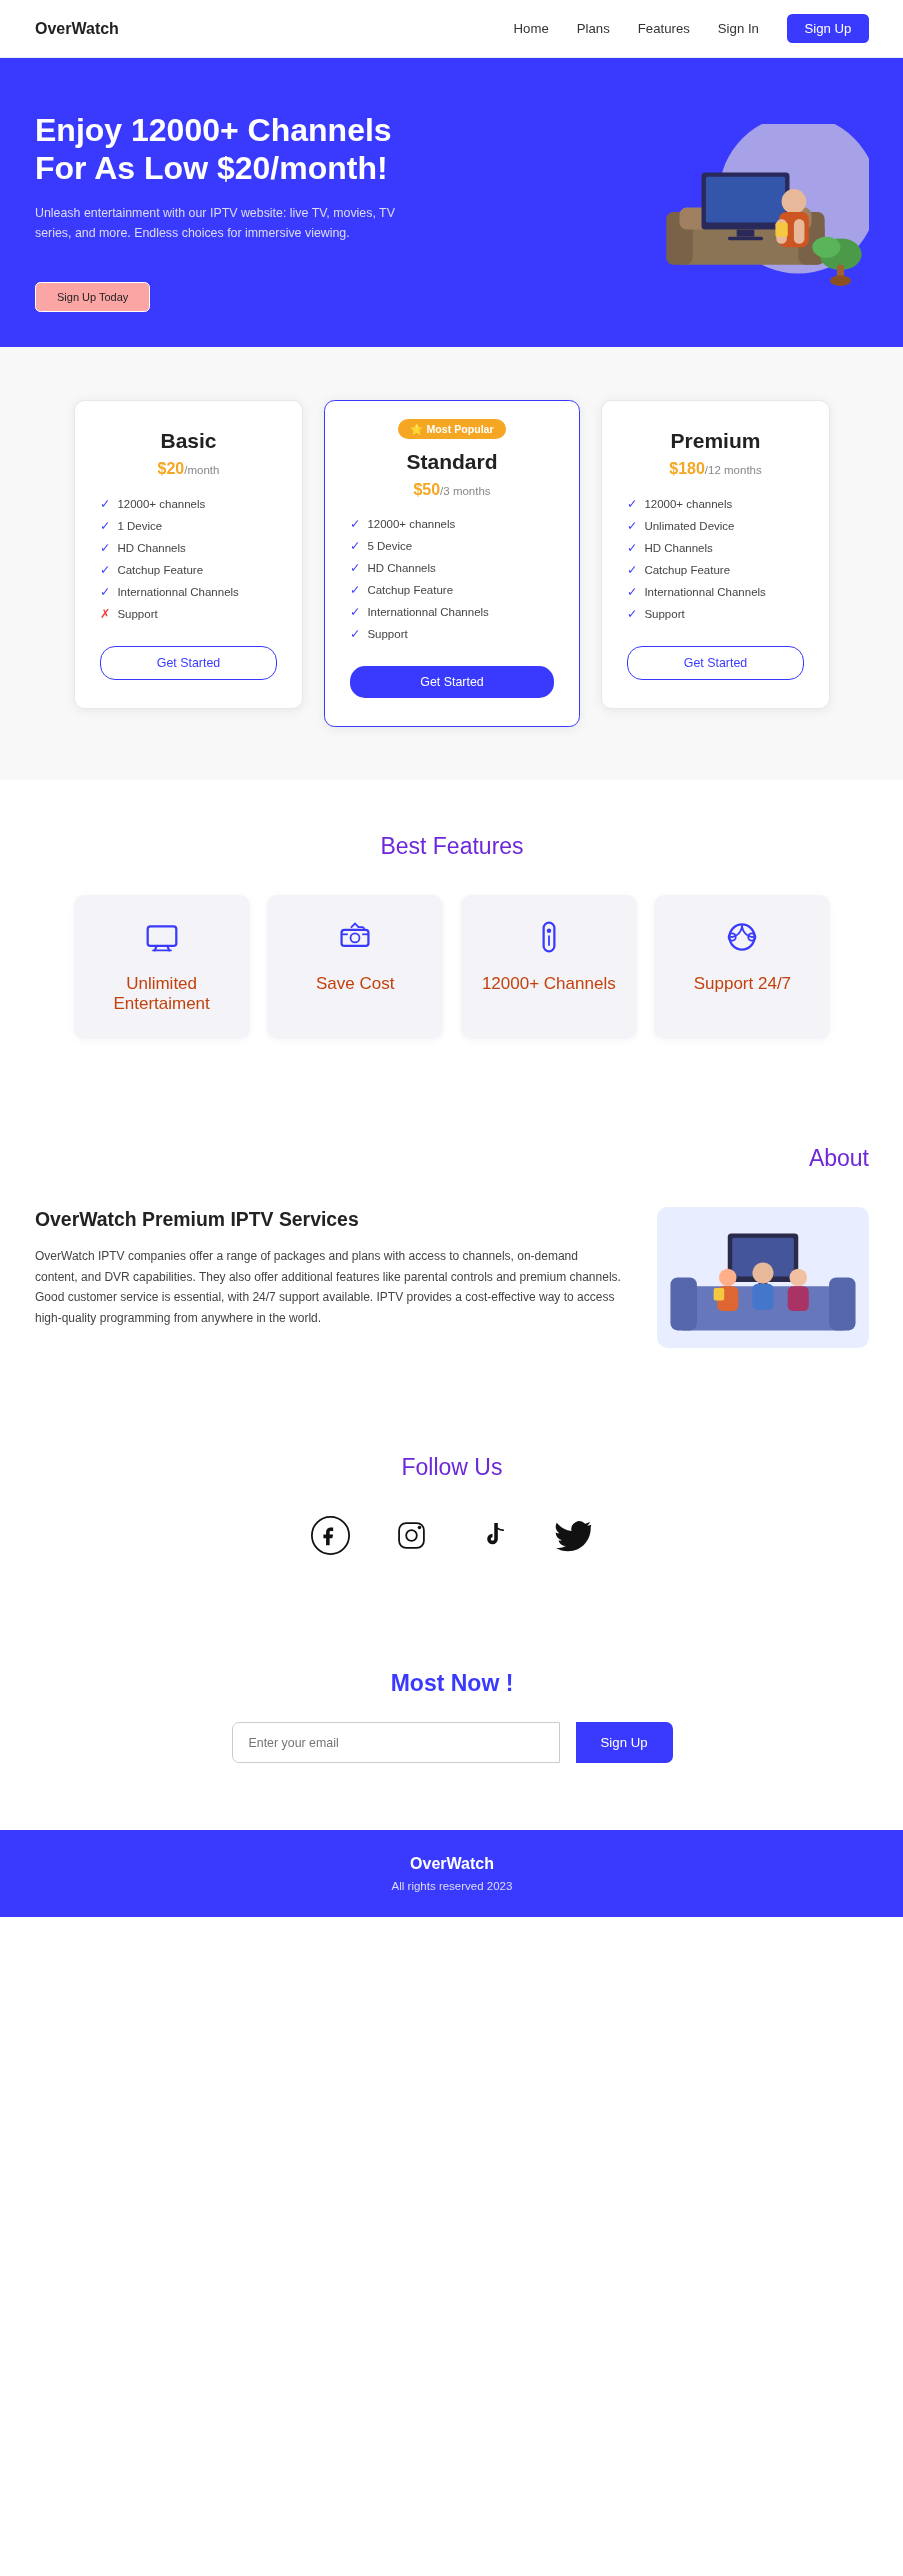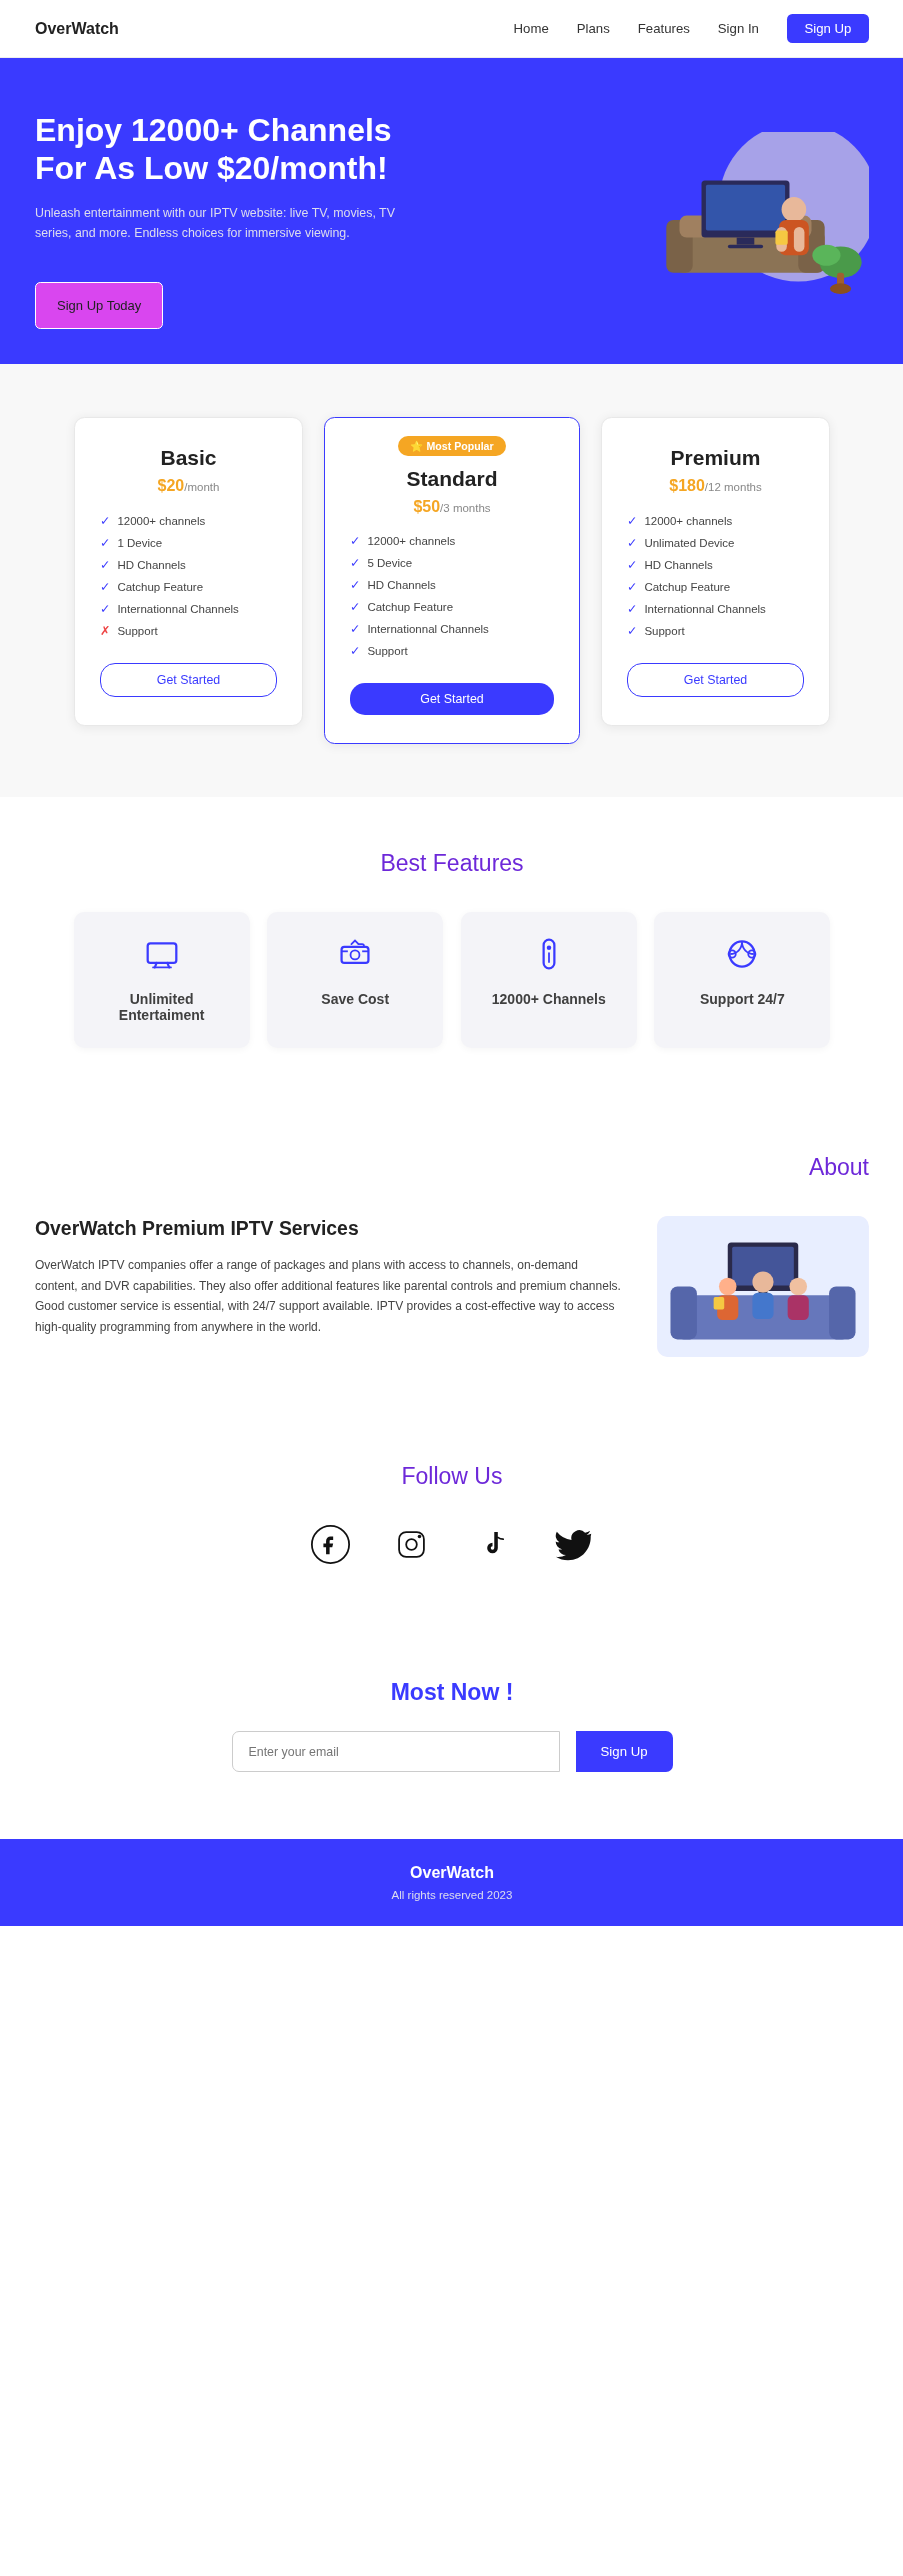--- a/index.html
+++ b/index.html
@@ -21,22 +21,22 @@
     
     .hero {
       background: #3a3aff; color: #fff; padding: 53px 35px 35px 35px;
       display: flex; align-items: center; justify-content: space-between;
       min-height: 247px; position: relative; overflow: hidden;
     }
     .hero-left { max-width: 371px; }
     .hero-title { font-size: 32px; font-weight: bold; line-height: 1.2; margin-bottom: 16px; }
     .hero-subtitle { font-size: 12.4px; color: #dde; line-height: 1.6; margin-bottom: 39px; }
     .btn-signup-hero {
-      background: #d946ef; color: #222; border: 1.8px solid #fff; padding: 15px 21px;
-      border-radius: 5.3px; font-size: 13px; cursor: pointer; font-weight: 500;
+      background: #fca5a5; color: #222; border: 1.8px solid #fff; padding: 8px 21px;
+      border-radius: 5.3px; font-size: 11px; cursor: pointer; font-weight: 500;
     }
     .hero-illustration {
       width: 247px; height: 176px; position: relative; flex-shrink: 0;
     }
     
     .hero-illustration svg { width: 100%; height: 100%; }
 
     
     .plans-section {
       padding: 53px 35px; background: #f8f8f8;
@@ -86,21 +86,21 @@
     }
     .section-title { font-size: 23px; font-weight: normal; color: #6d28d9; margin-bottom: 35px; }
     .features-grid {
       display: flex; gap: 17.6px; justify-content: center; flex-wrap: wrap;
     }
     .feature-card {
       background: #f4f4f8; border-radius: 10.6px; padding: 25px 17.6px;
       width: 176px; text-align: center; box-shadow: 0 1.8px 7px rgba(0,0,0,0.04);
     }
     .feature-icon { font-size: 32px; margin-bottom: 12.4px; color: #3a3aff; }
-    .feature-name { font-size: 14px; font-weight: 700; color: #404040; }
+    .feature-name { font-size: 17px; font-weight: 400; color: #c2410c; }
 
     
     .about-section { padding: 53px 35px; }
     .about-section .section-title { text-align: right; margin-bottom: 35px; }
     .about-inner { display: flex; gap: 35px; align-items: flex-start; }
     .about-text { flex: 1; }
     .about-heading { font-size: 19.4px; font-weight: bold; color: #222; margin-bottom: 14px; line-height: 1.3; }
     .about-body { font-size: 12px; color: #444; line-height: 1.7; }
     .about-image {
       width: 212px; flex-shrink: 0; background: #eef; border-radius: 10.6px;

